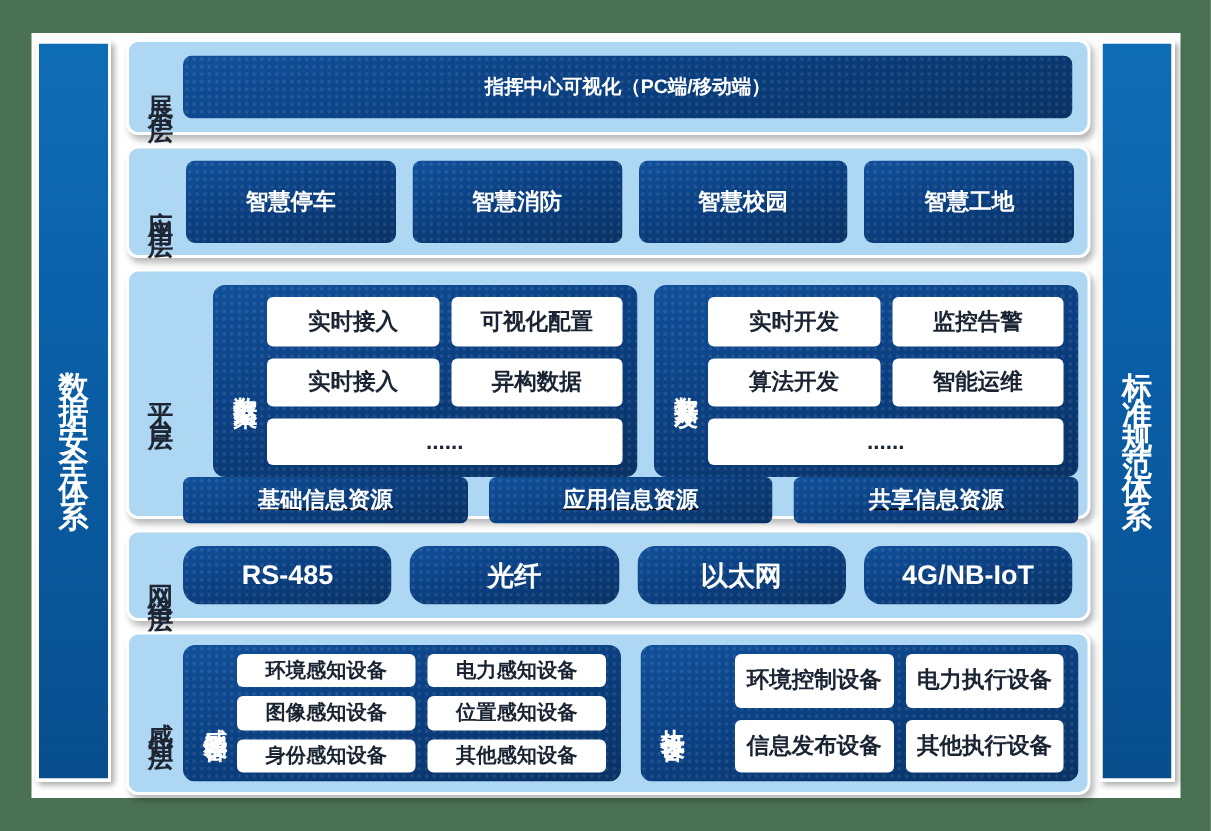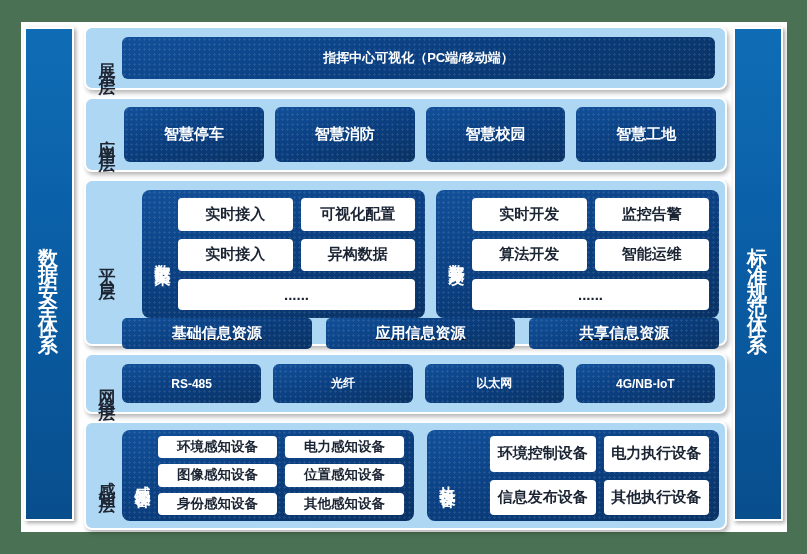--- a/index.html
+++ b/index.html
@@ -54,21 +54,21 @@
   .group-label-wrap .vlabel{writing-mode:vertical-rl;text-orientation:upright;color:#fff;
     font-size:16px;font-weight:bold;letter-spacing:2px;margin-bottom:-2px;white-space:nowrap;}
   .group-grid{flex:1;display:grid;grid-template-columns:1fr 1fr;gap:8px;}
   .group-grid .wbox{font-size:15px;}
   .span2{grid-column:1/3;}
   .resources-row{margin-top:0;display:flex;gap:14px;height:31px;text-decoration:underline;}
   .resources-row .node{flex:1;font-size:15px;border-radius:5px;}
 
   
   .panel.p-network{top:353px;height:61px;padding:9px 10px 9px 36px;display:flex;gap:12px;}
-  .p-network .node{flex:1;font-size:12px;}
+  .p-network .node{flex:1;font-size:18px;border-radius:12px;}
 
   
   .panel.p-perception{top:421px;height:109px;padding:7px 6px 7px 36px;display:flex;gap:13px;}
   .p-perception .group{padding:6px 10px 6px 4px;}
   .grid-3r{grid-template-rows:1fr 1fr 1fr;gap:6px 8px;}
   .grid-3r .wbox{font-size:13.5px;}
   .grid-2r{grid-template-rows:1fr 1fr;gap:8px;padding-left:27px;}
 </style>
 </head>
 <body>

